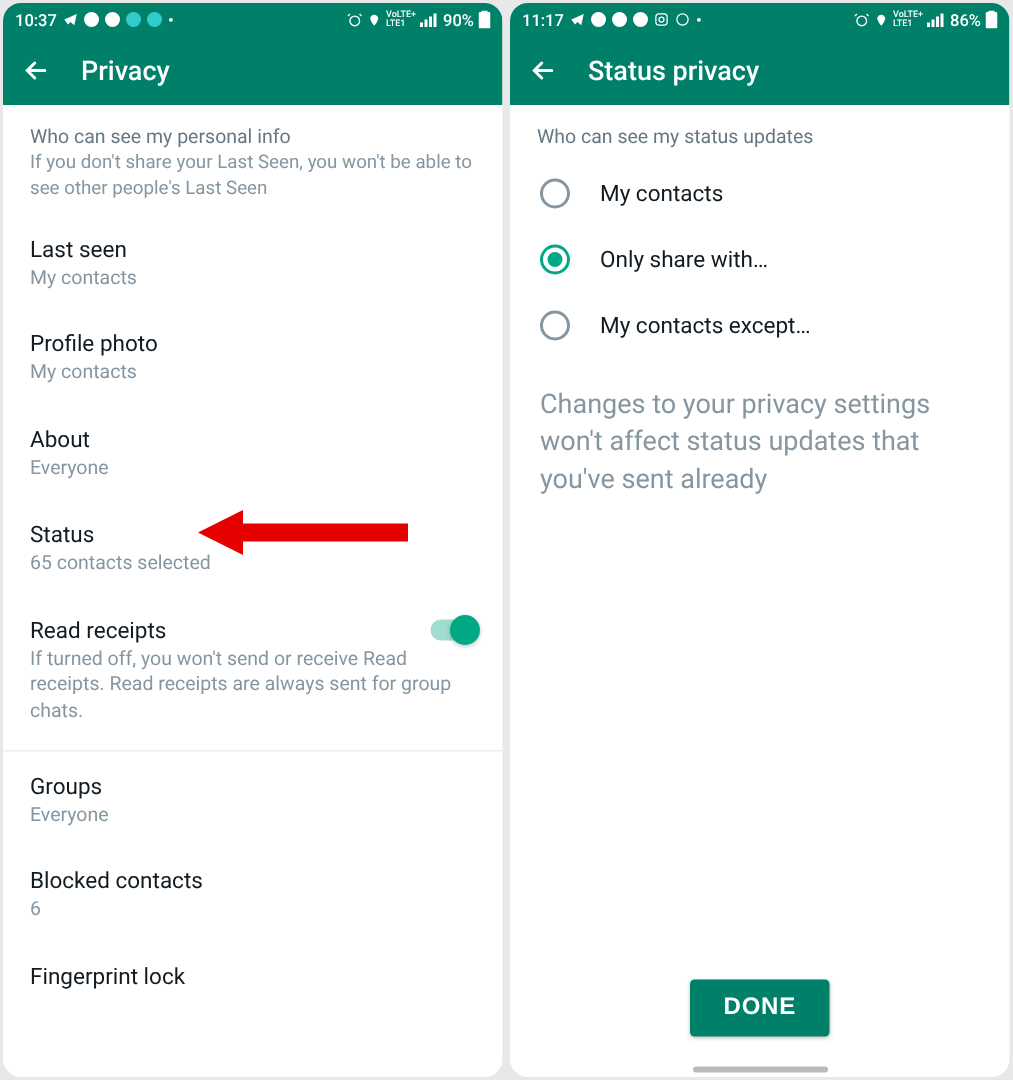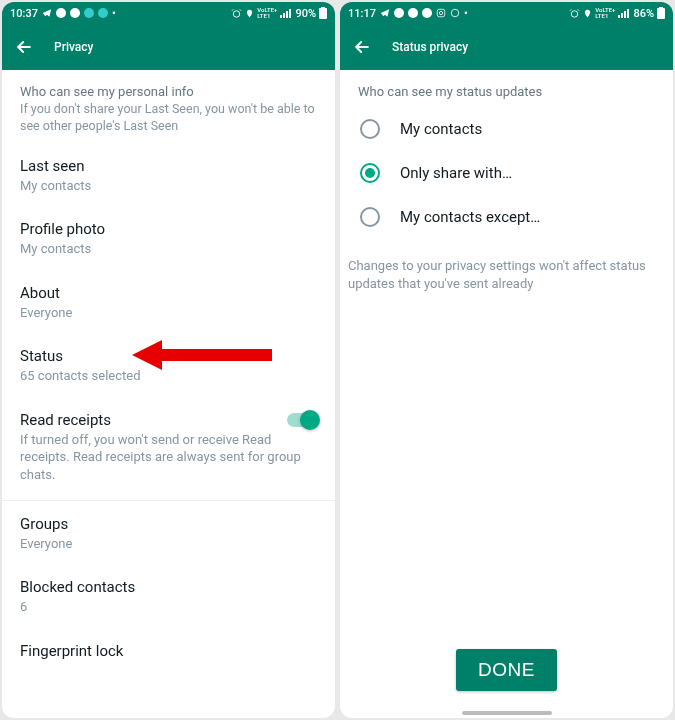--- a/index.html
+++ b/index.html
@@ -39,21 +39,21 @@
   .titlebar {
     background: #008069;
     color: #fff;
     height: 46px;
     display: flex;
     align-items: center;
     padding: 0 12px;
     gap: 20px;
   }
   .titlebar .title {
-    font-size: 12px;
+    font-size: 18px;
     font-weight: 500;
   }
   .content {
     flex: 1;
     overflow-y: auto;
     padding: 0;
     position: relative;
   }
   .section-header {
     color: #667781;
@@ -129,35 +129,35 @@
     width: 10px; height: 10px;
     background: #00a884;
     border-radius: 50%;
   }
   .radio-label {
     color: #111b21;
     font-size: 15px;
   }
   .note {
     color: #8696a0;
-    font-size: 13px;
-    padding: 8px 8px;
+    font-size: 18px;
+    padding: 8px 20px;
     line-height: 1.4;
   }
   .done-wrap {
     padding: 14px 0 20px 0;
     text-align: center;
   }
   .done-btn {
     background: #008069;
     color: #fff;
     border: none;
     padding: 10px 22px;
-    font-size: 19px;
-    font-weight: 400;
+    font-size: 16px;
+    font-weight: 700;
     letter-spacing: 0.5px;
     border-radius: 3px;
     box-shadow: 0 1px 3px rgba(0,0,0,0.25);
     margin-top: 47px;
   }
   .navbar-hint {
     height: 4px;
     width: 90px;
     background: #bbb;
     border-radius: 3px;

